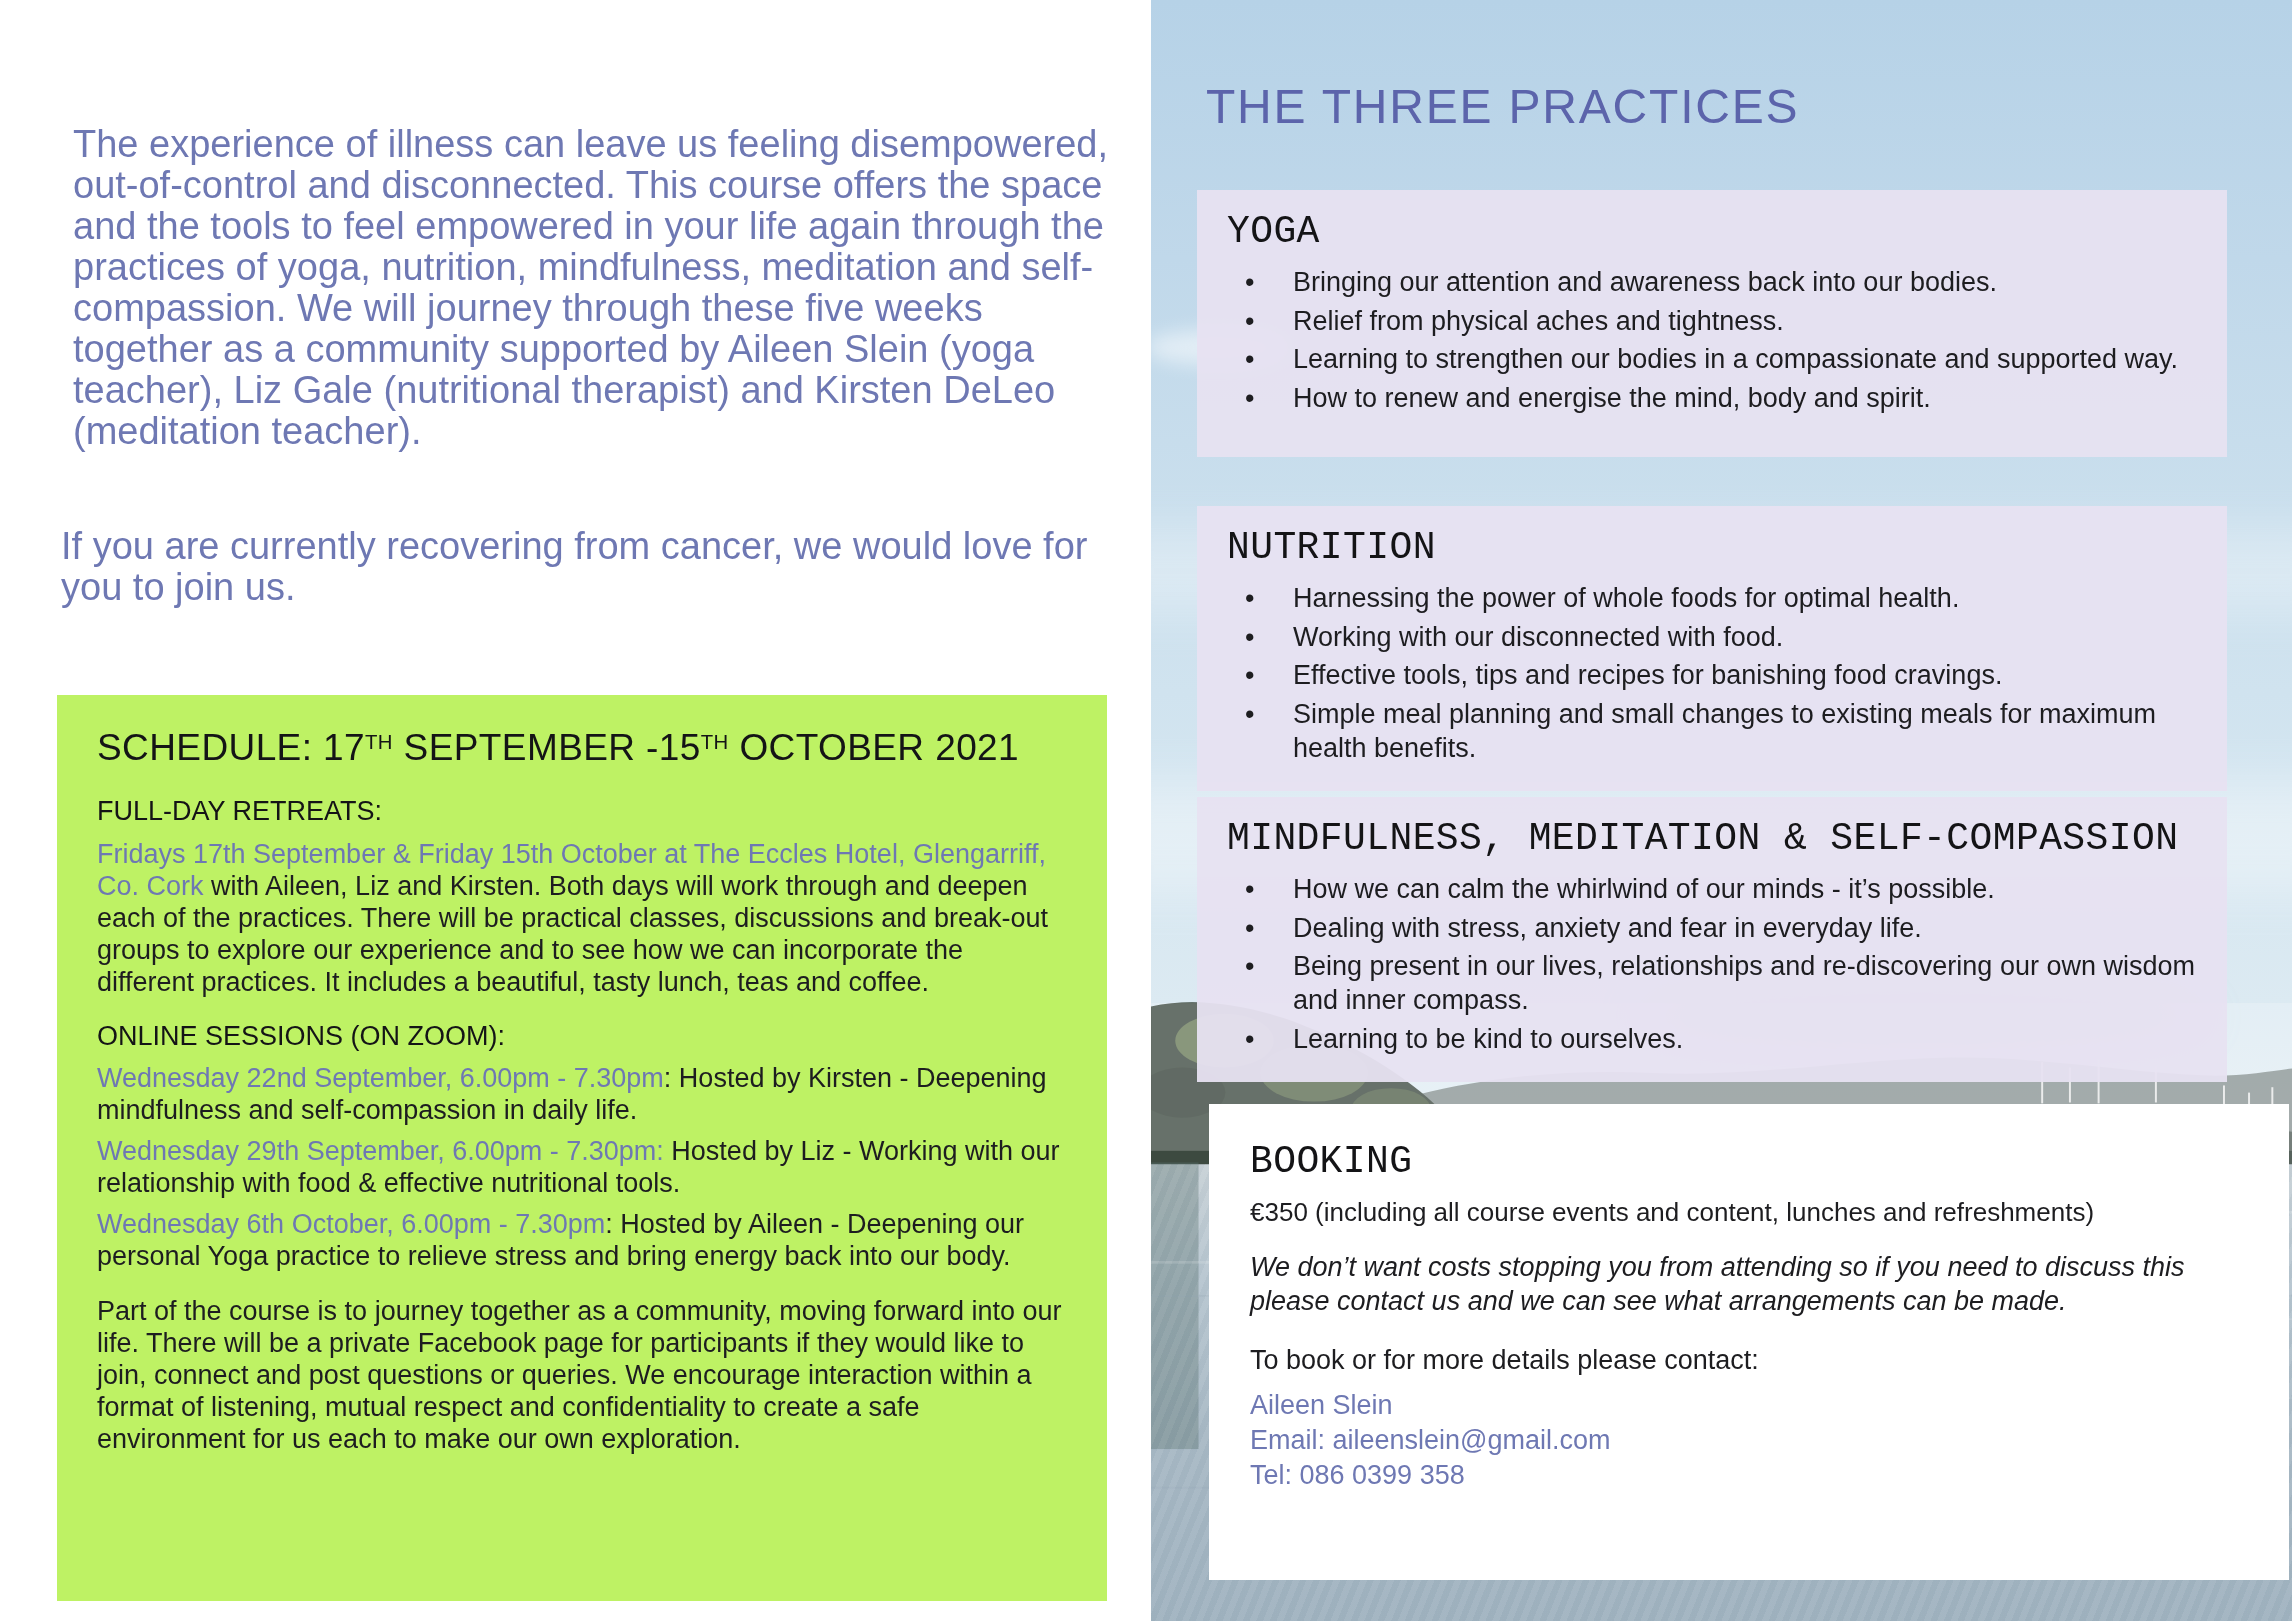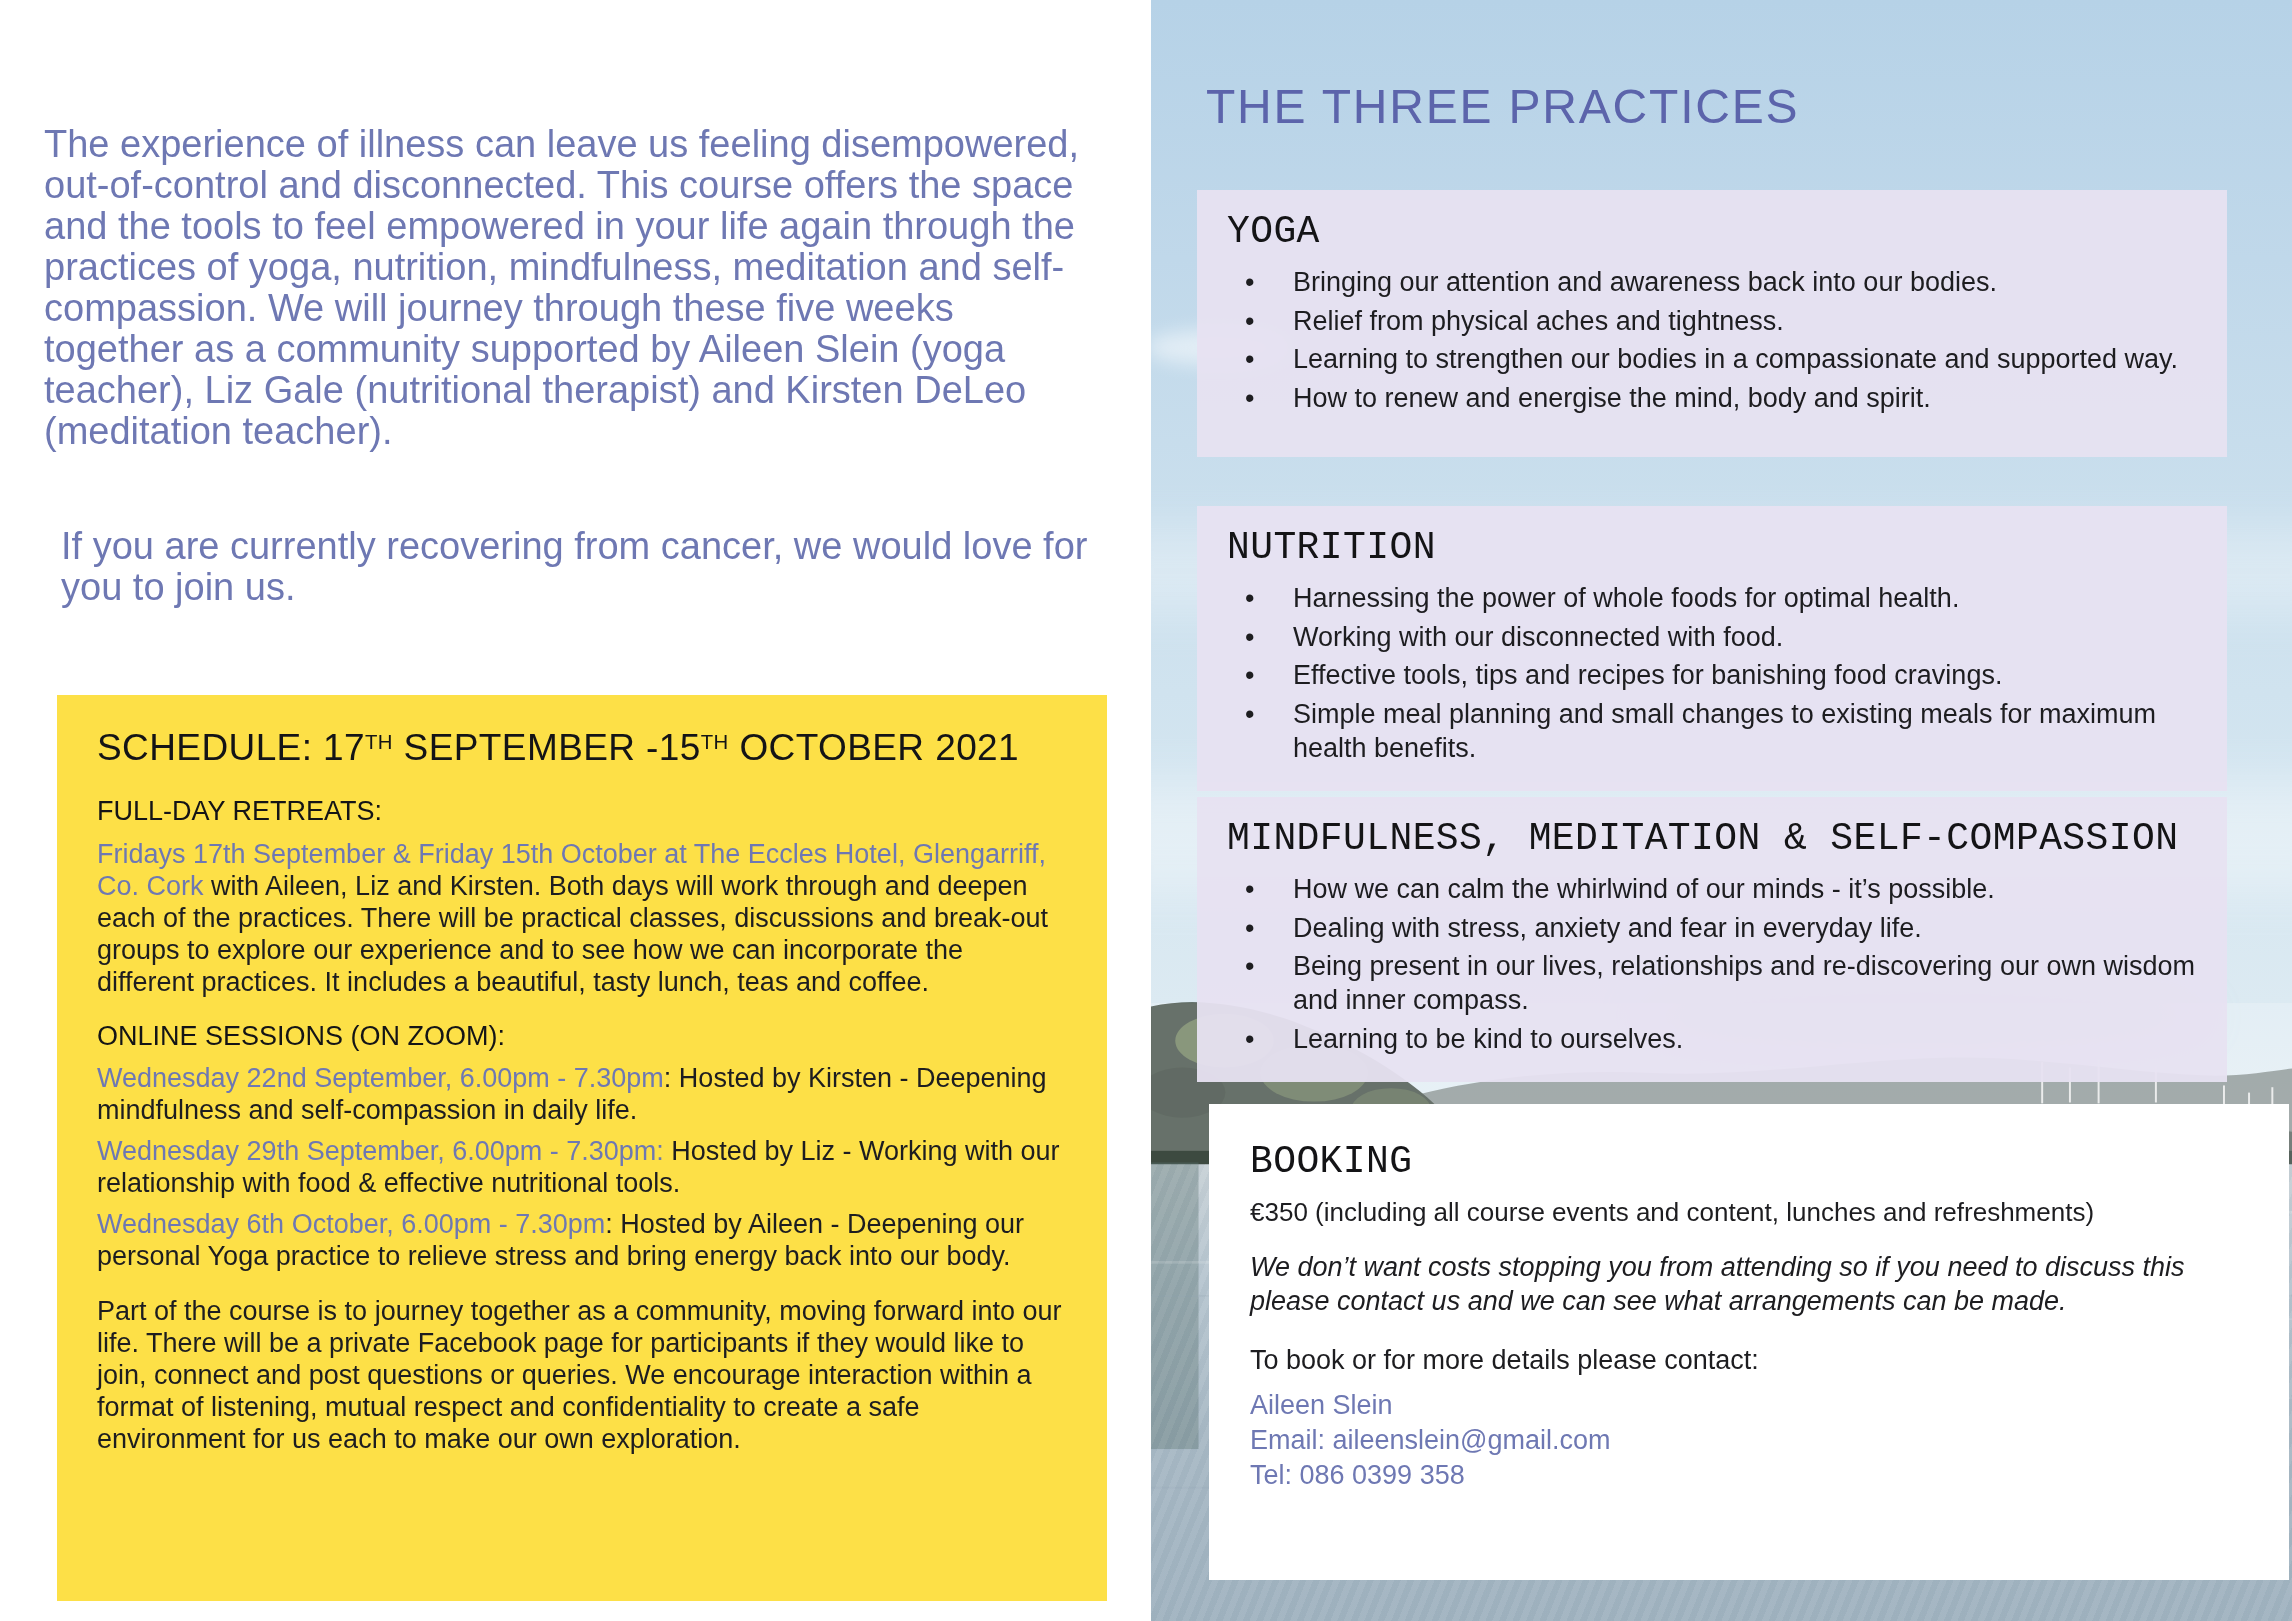--- a/index.html
+++ b/index.html
@@ -22,30 +22,30 @@
   }
   .photo svg { position:absolute; left:0; top:0; }
   .water-texture {
     position:absolute; left:1151px; top:1164px; width:1142px; height:457px;
     background:repeating-linear-gradient(112deg,
       rgba(255,255,255,0.06) 0 6.3px, rgba(130,148,160,0.06) 6.3px 12.5px);
     pointer-events:none;
   }
   
   .intro {
-    position:absolute; left:44px; top:86px; width:1039px;
+    position:absolute; left:73px; top:86px; width:1039px;
     font-size:38px; line-height:41px; color:#6e78b3;
   }
   .invite {
     position:absolute; left:61px; top:488px; width:1039px;
     font-size:38px; line-height:41px; color:#6e78b3;
   }
   .schedule-panel {
     position:absolute; left:57px; top:695px; width:1050px; height:906px;
-    background:#fde047; padding:32px 40px 27px 40px;
+    background:#bef264; padding:32px 40px 27px 40px;
   }
   .schedule-title {
     margin:0 0 27px 0; font-size:37px; font-weight:400;
     letter-spacing:0.4px; color:#141416; white-space:nowrap;
   }
   .schedule-title sup { font-size:55%; vertical-align:baseline; position:relative; top:-0.55em; }
   .sub-label { margin:0 0 10.7px 0; font-size:27px; color:#141416; }
   .body-text { font-size:27px; line-height:32px; color:#1d1d20; }
   .retreat { margin:0 0 23px 0; }
   .online-label { margin:0 0 10.7px 0; }

